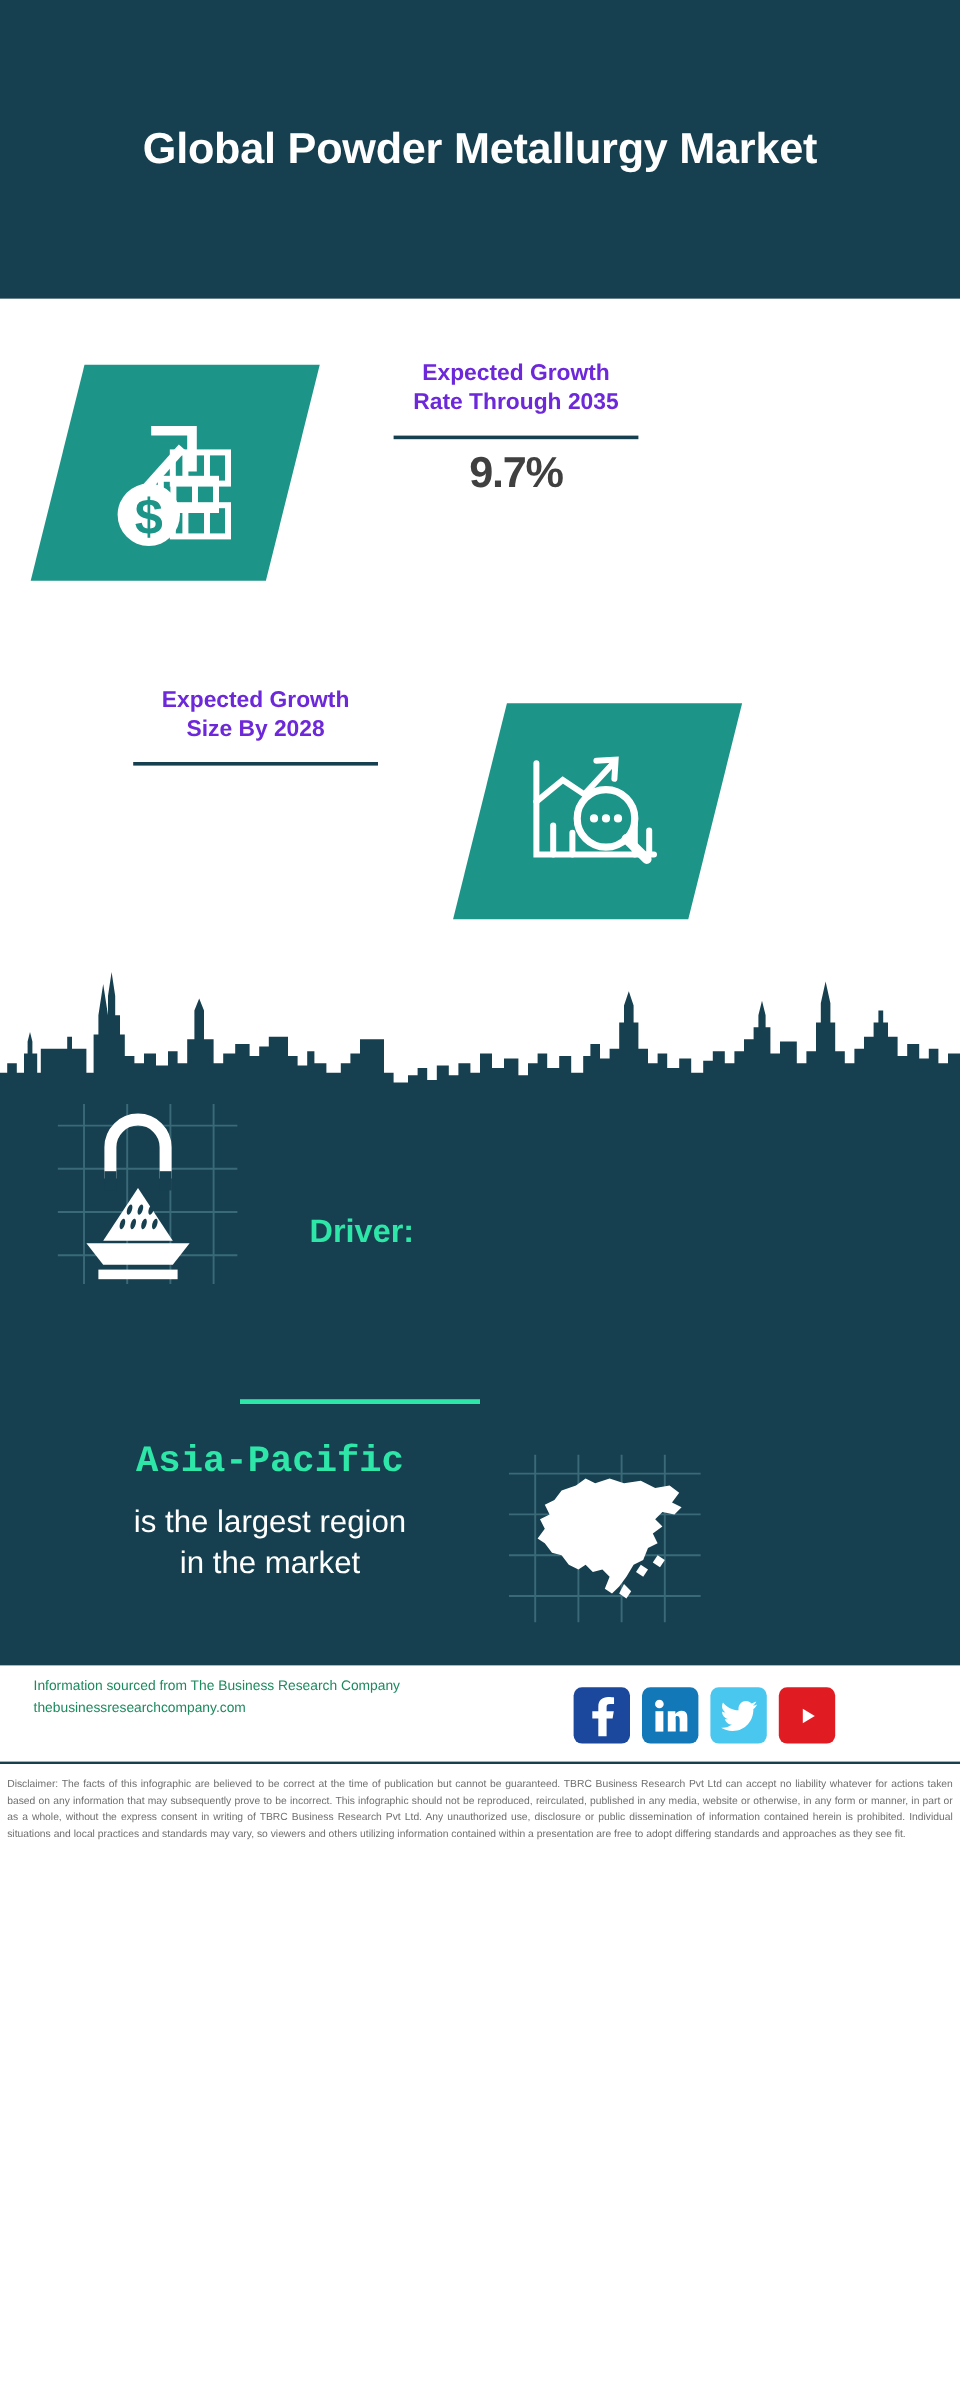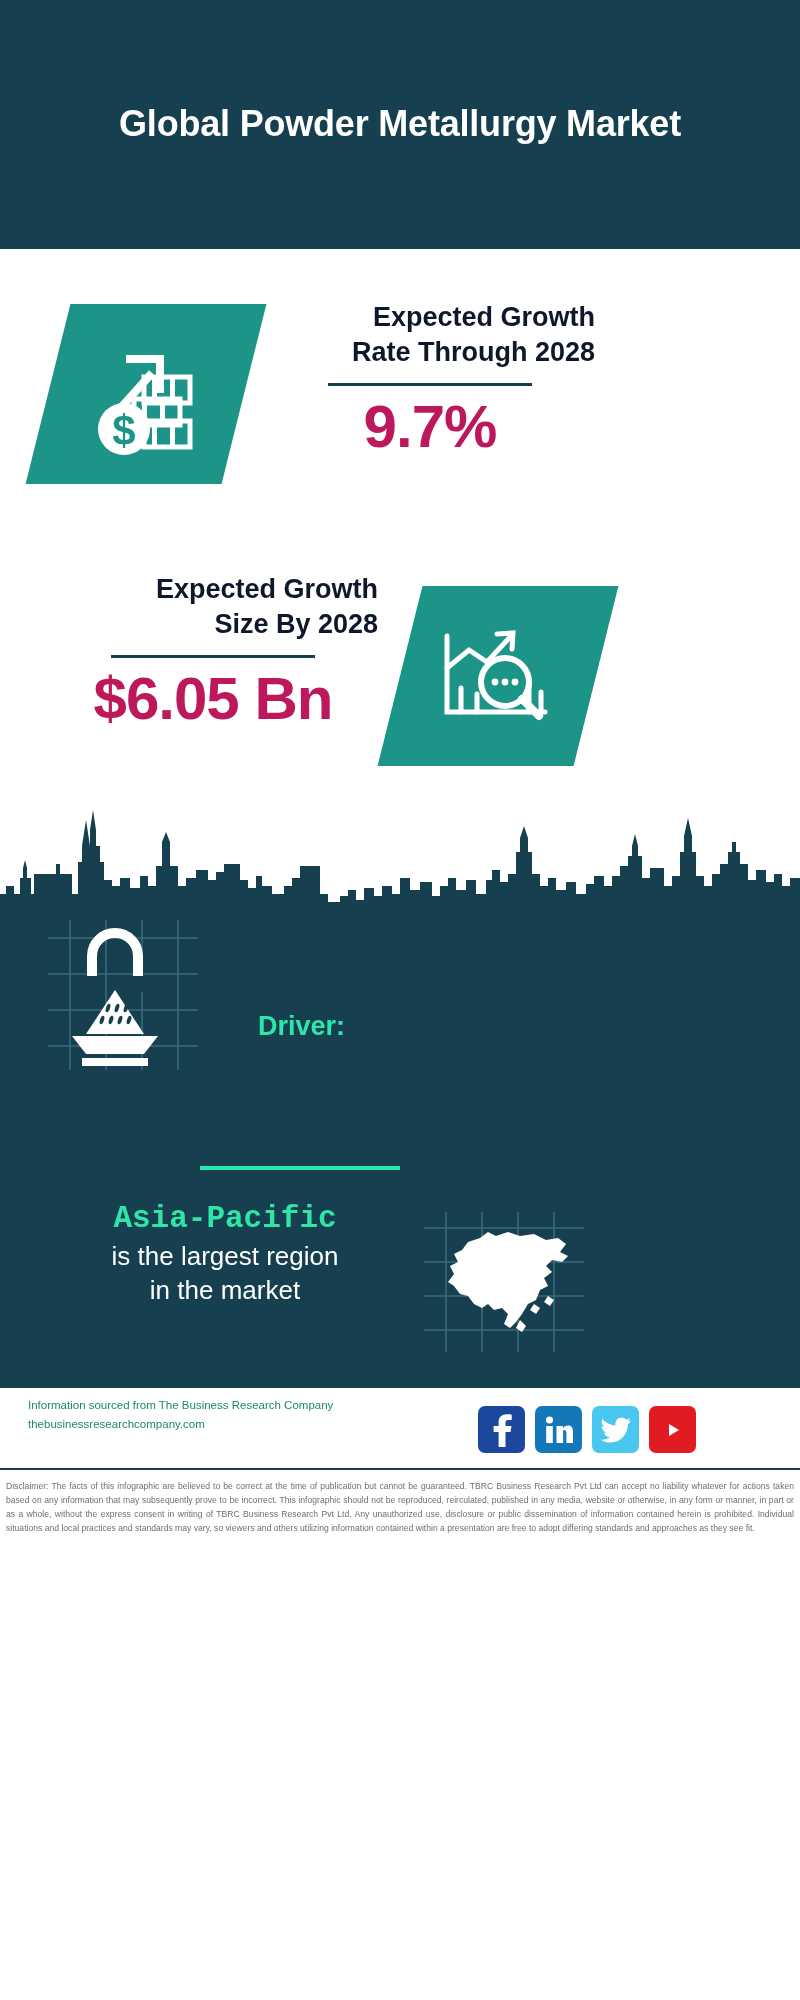--- a/index.html
+++ b/index.html
@@ -28,39 +28,39 @@
   
   .tile {
     position:absolute; width:196px; height:180px; background:#1c9487;
     transform: skewX(-14deg);
     display:flex; align-items:center; justify-content:center;
   }
   .tile > svg { transform: skewX(14deg); }
 
   
   .stat { position:absolute; text-align:center; }
-  .stat-label { color:#0f172a; font-size:27px; font-weight:bold; line-height:1.28;text-align:right; }
+  .stat-label { color:#6d28d9; font-size:19px; font-weight:bold; line-height:1.28; }
   .stat-rule { height:3px; background:#16404f; margin:14px auto 8px auto; }
-  .stat-value { color:#be185d; font-size:60px; font-weight:bold; line-height:1.1; letter-spacing:-1px;}
+  .stat-value { color:#404040; font-size:36px; font-weight:bold; line-height:1.1; letter-spacing:-1px;}
 
   
   .skyline-wrap { position:absolute; left:0; top:790px; width:800px; height:130px; }
   .dark-body {
     position:absolute; left:0; top:910px; width:800px; height:478px; background:#16404f;
   }
 
   .driver-block { position:absolute; left:258px; top:1010px; width:340px; text-align:left; }
   .driver-head { color:#2ee6a8; font-size:27px; font-weight:bold; line-height:1.2; }
   .driver-text { color:#ffffff; font-size:20px; font-weight:bold; line-height:1.52; margin-top:17px; }
 
   .mint-rule { position:absolute; left:200px; top:1166px; width:200px; height:4px; background:#2ee6a8; }
 
   .region-block { position:absolute; left:60px; top:1200px; width:330px; text-align:center; }
   .region-name { color:#2ee6a8; font-size:31px; font-weight:bold; line-height:1.2;font-family:Liberation Mono, monospace; }
-  .region-sub { color:#ffffff; font-size:26px; line-height:1.3; margin-top:3px; }
+  .region-sub { color:#ffffff; font-size:26px; line-height:1.3; margin-top:15px; }
 
   .icon-grid-left  { position:absolute; left:48px;  top:920px;  width:150px; height:150px; }
   .map-icon        { position:absolute; left:424px; top:1212px; width:160px; height:140px; }
 
   
   .footer {
     position:absolute; left:0; top:1388px; width:800px; height:82px;
     background:#ffffff; border-bottom:2px solid #16404f;
     display:flex; align-items:center;
   }
@@ -116,33 +116,32 @@
       </g>
 
       <circle cx="42" cy="96" r="26" fill="#ffffff"></circle>
       <text x="42" y="112" font-family="Liberation Sans, sans-serif" font-size="42" font-weight="bold" fill="#1c9487" text-anchor="middle">$</text>
     </svg>
   </div>
 
   <div class="stat" style="left:265px; top:300px; width:330px;">
     <div class="stat-label">
       <span>Expected Growth</span><br>
-      <span>Rate Through 2028</span>
+      <span>Rate Through 2035</span>
     </div>
     <div class="stat-rule" style="width:204px;"></div>
     <div class="stat-value">9.7%</div>
   </div>
 
   <div class="stat" style="left:48px; top:572px; width:330px;">
     <div class="stat-label">
       <span>Expected Growth</span><br>
       <span>Size By 2028</span>
     </div>
     <div class="stat-rule" style="width:204px;"></div>
-    <div class="stat-value">$6.05 Bn</div>
   </div>
 
   <div class="tile" style="left:400px; top:586px;">
     <svg width="130" height="112" viewBox="0 0 130 112">
       <g stroke="#ffffff" stroke-width="5" fill="none" stroke-linecap="round">
 
         <path d="M14 48 L36 30 L54 42 L78 16"></path>
         <path d="M64 14 L80 13 L79 29"></path>
 
         <path d="M14 16 L14 92 L112 92"></path>

